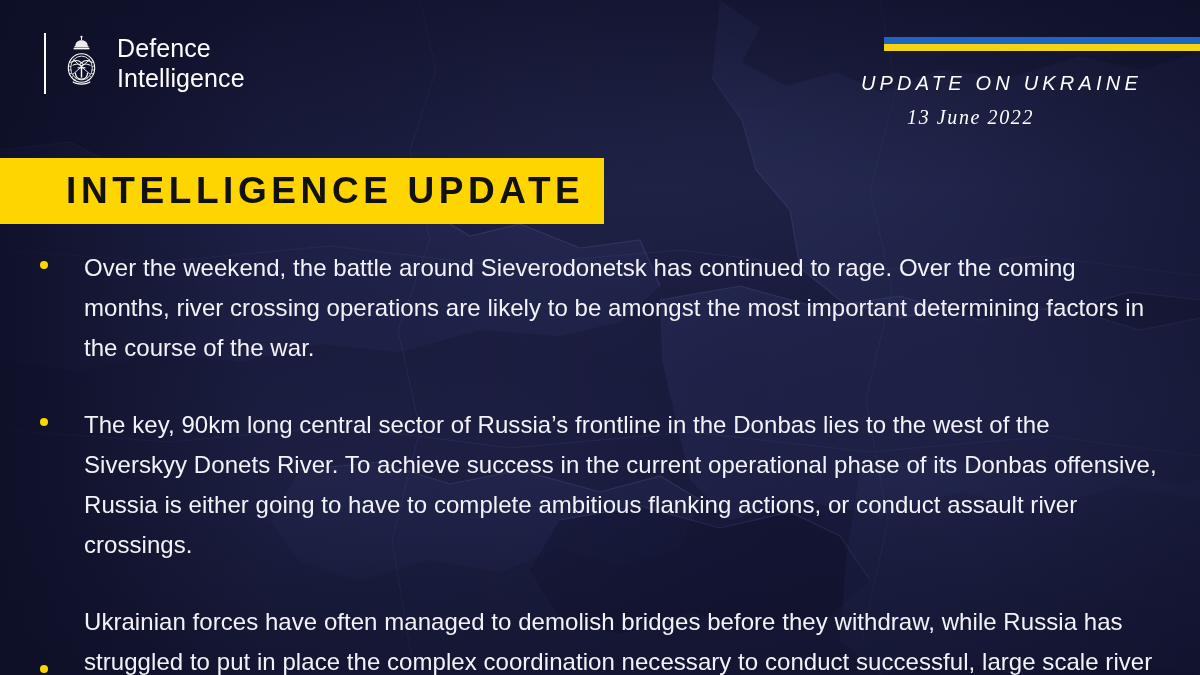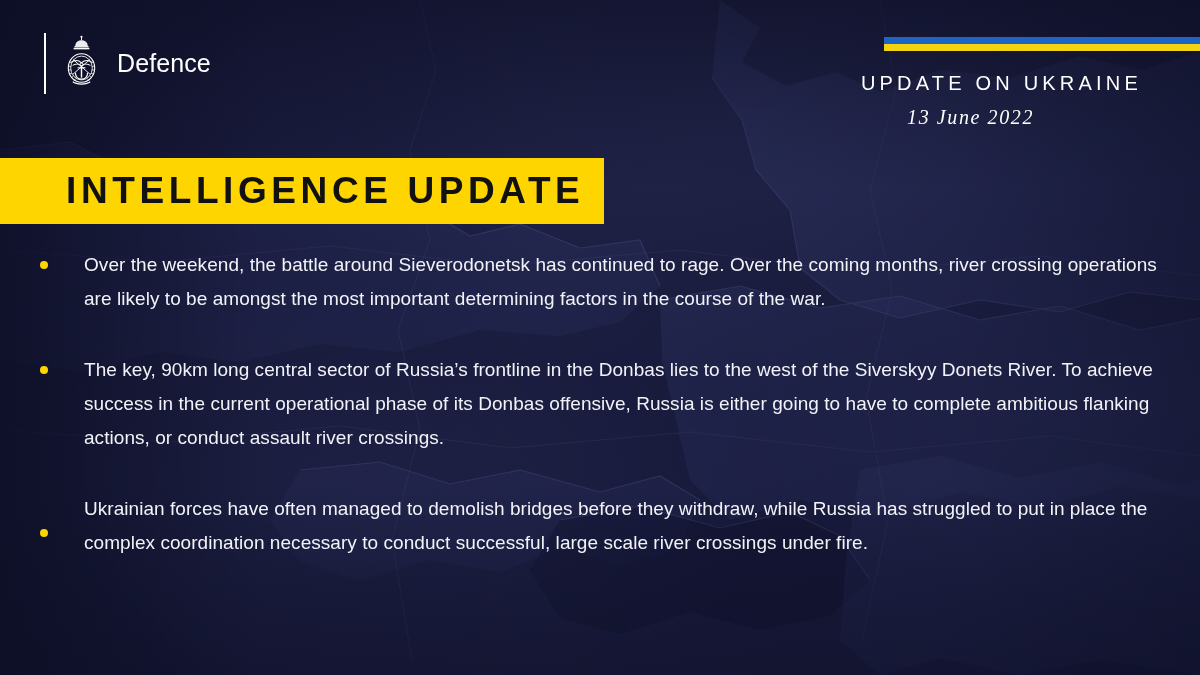--- a/index.html
+++ b/index.html
@@ -62,20 +62,21 @@
   .flagbar .blue   { flex:1; background:#1d64c4; }
   .flagbar .yellow { flex:1; background:#f4d411; }
 
   .hdr-title {
     position:absolute; right:58px; top:72px;
     color:#ffffff;
     font-size:20px; font-weight:400;
     letter-spacing:4.2px;
     text-align:right;
     white-space:nowrap;
+    font-style:italic;
   }
   .hdr-date {
     position:absolute; right:166px; top:106px;
     color:#ffffff;
     font-family:"Liberation Serif", serif;
     font-style:italic;
     font-size:20px; font-weight:400;
     letter-spacing:1.6px;
     text-align:right;
     white-space:nowrap;
@@ -108,23 +109,23 @@
     flex:0 0 auto;
     width:8px; height:8px;
     border-radius:50%;
     background:#ffd500;
     margin-top:13px;
     margin-right:36px;
   }
   .para {
     flex:1 1 auto;
     color:#f2f3f8;
-    font-size:19px;
+    font-size:24px;
     font-weight:300;
-    line-height:34px;
+    line-height:40px;
     letter-spacing:.05px;
   }
 </style>
 </head>
 <body>
 
 <div id="slide">
 
   <div class="map-layer">
     <svg viewBox="0 0 1200 675" preserveAspectRatio="none" aria-hidden="true">
@@ -221,20 +222,21 @@
           <path d="M16.4,37.8 C16.4,42 19.2,44.2 22.5,44.2 C25.8,44.2 28.6,42 28.6,37.8" stroke-width="1.2"></path>
           <circle cx="22.5" cy="29.4" r="1.5" stroke-width="1"></circle>
 
           <path d="M13.8,46.8 C17.6,49.8 27.4,49.8 31.2,46.8" stroke-width="1.2"></path>
         </g>
       </svg>
     </span>
 
     <div class="brand-word">
       <div>Defence</div>
+      <div>Intelligence</div>
     </div>
   </div>
 
   <div class="flagbar">
     <div class="blue"></div>
     <div class="yellow"></div>
   </div>
 
   <div class="hdr-title">UPDATE ON UKRAINE</div>
   <div class="hdr-date">13 June 2022</div>

